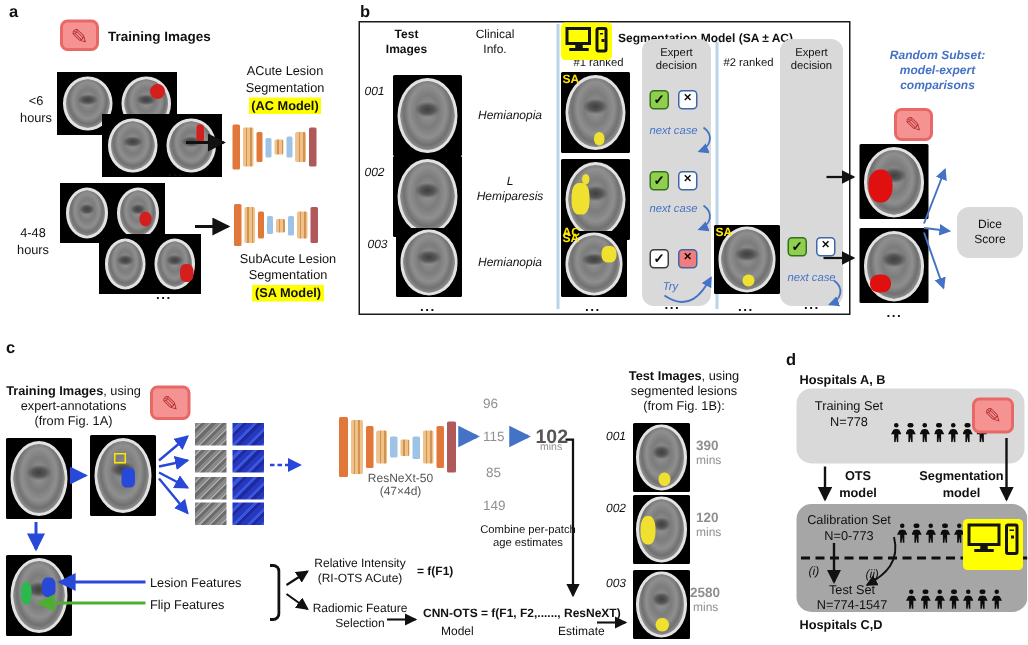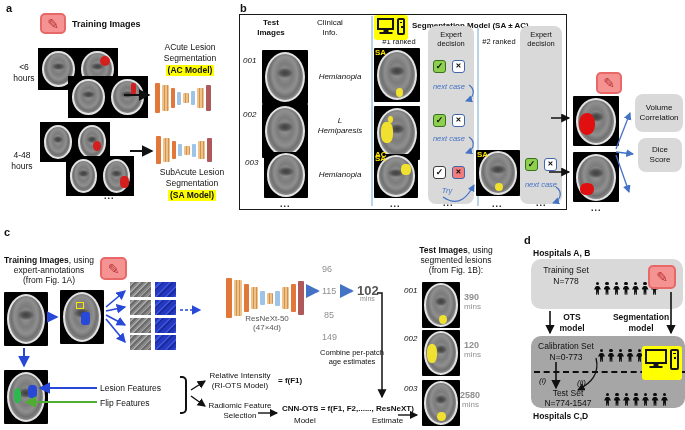--- a/index.html
+++ b/index.html
@@ -218,34 +218,33 @@
   <div class="chk g check" style="left:525px;top:158px"></div>
   <div class="chk w cross" style="left:544px;top:158px"></div>
   <div class="abs it ctr blue f75" style="left:516px;top:180px;width:50px">next case</div>
 
   <div class="dots" style="left:280px;top:200px">...</div>
   <div class="dots" style="left:390px;top:200px">...</div>
   <div class="dots" style="left:443px;top:199px">...</div>
   <div class="dots" style="left:492px;top:200px">...</div>
   <div class="dots" style="left:536px;top:199px">...</div>
 
+  <div class="abs pre ctr it b blue f8" style="left:578px;top:32px;width:94px">Random Subset:
+model-expert
+comparisons</div>
   <div class="pencil" style="left:596px;top:72px;width:26px;height:22px"></div>
   <div class="ct" style="left:573px;top:96px;width:46px;height:50px">
       <div class="sk"></div>
       <i class="les" style="left:12%;top:34%;width:36%;height:44%;background:#e01010;border-radius:45%"></i>
     </div>
   <div class="ct" style="left:573px;top:152px;width:46px;height:50px">
       <div class="sk"></div>
       <i class="les" style="left:16%;top:62%;width:30%;height:24%;background:#e01010;border-radius:45%"></i>
     </div>
   <div class="dots" style="left:591px;top:204px">...</div>
-  <div class="gbox metric" style="left:635px;top:94px;width:48px;height:38px">
-      <span class="pre">Volume
-Correlation</span>
-    </div>
   <div class="gbox metric" style="left:638px;top:138px;width:44px;height:34px">
       <span class="pre">Dice
 Score</span>
     </div>
 
   <div class="abs panlab" style="left:4px;top:226px">c</div>
   <div class="abs ctr f85" style="left:2px;top:255px;width:94px"><span class="b">Training Images</span><span>, using</span></div>
   <div class="abs ctr f85" style="left:2px;top:265px;width:94px">expert-annotations</div>
   <div class="abs ctr f85" style="left:2px;top:275px;width:94px">(from Fig. 1A)</div>
   <div class="pencil" style="left:100px;top:257px;width:27px;height:23px"></div>
@@ -295,21 +294,21 @@
   <div class="ct" style="left:4px;top:370px;width:44px;height:54px">
       <div class="sk"></div>
       <i class="les" style="left:22%;top:34%;width:16%;height:28%;background:#2db84d;border-radius:40%"></i>
       <i class="les" style="left:54%;top:28%;width:22%;height:24%;background:#2848d8;border-radius:35%"></i>
     </div>
   <div class="abs f85" style="left:100px;top:383px">Lesion Features</div>
   <div class="abs f85" style="left:100px;top:398px">Flip Features</div>
   <div class="bracket" style="left:180px;top:376px;height:34px"></div>
 
   <div class="abs ctr f8" style="left:204px;top:371px;width:72px">Relative Intensity</div>
-  <div class="abs ctr f8" style="left:204px;top:381px;width:72px">(RI-OTS Model)</div>
+  <div class="abs ctr f8" style="left:204px;top:381px;width:72px">(RI-OTS ACute)</div>
   <div class="abs b f8" style="left:278px;top:376px">= f(F1)</div>
   <div class="abs ctr f8" style="left:202px;top:401px;width:76px">Radiomic Feature</div>
   <div class="abs ctr f8" style="left:202px;top:411px;width:76px">Selection</div>
 
   <div class="abs b f8" style="left:282px;top:404px;width:162px">CNN-OTS = f(F1, F2,......, ResNeXT)</div>
   <div class="abs f8" style="left:294px;top:416px">Model</div>
   <div class="abs f8" style="left:372px;top:416px">Estimate</div>
 
   <div class="abs ctr f85" style="left:406px;top:245px;width:100px"><span class="b">Test Images</span><span>, using</span></div>
   <div class="abs ctr f85" style="left:406px;top:255px;width:100px">segmented lesions</div>

